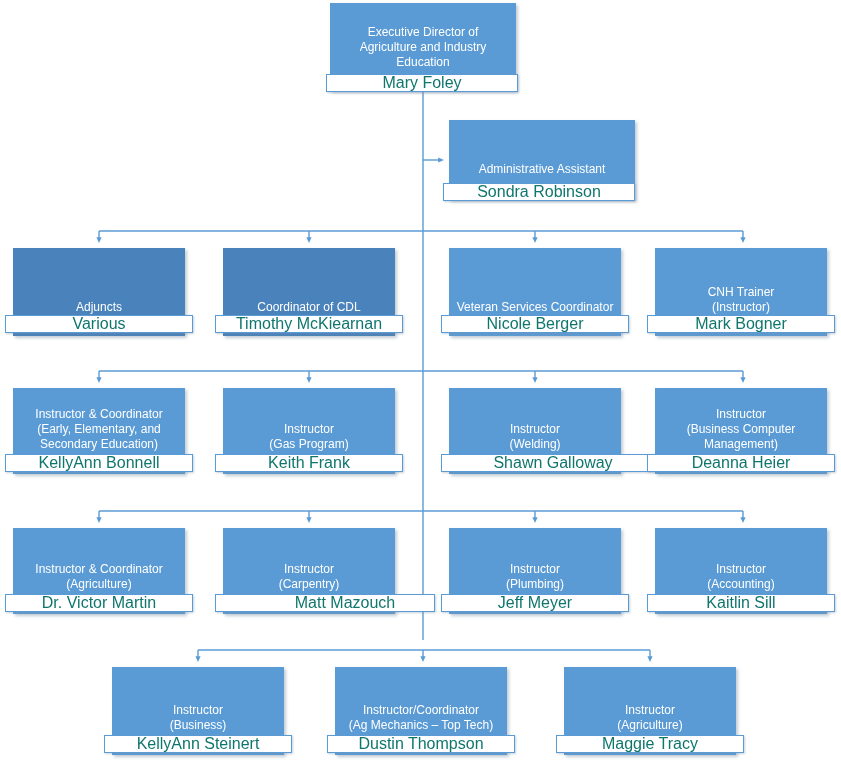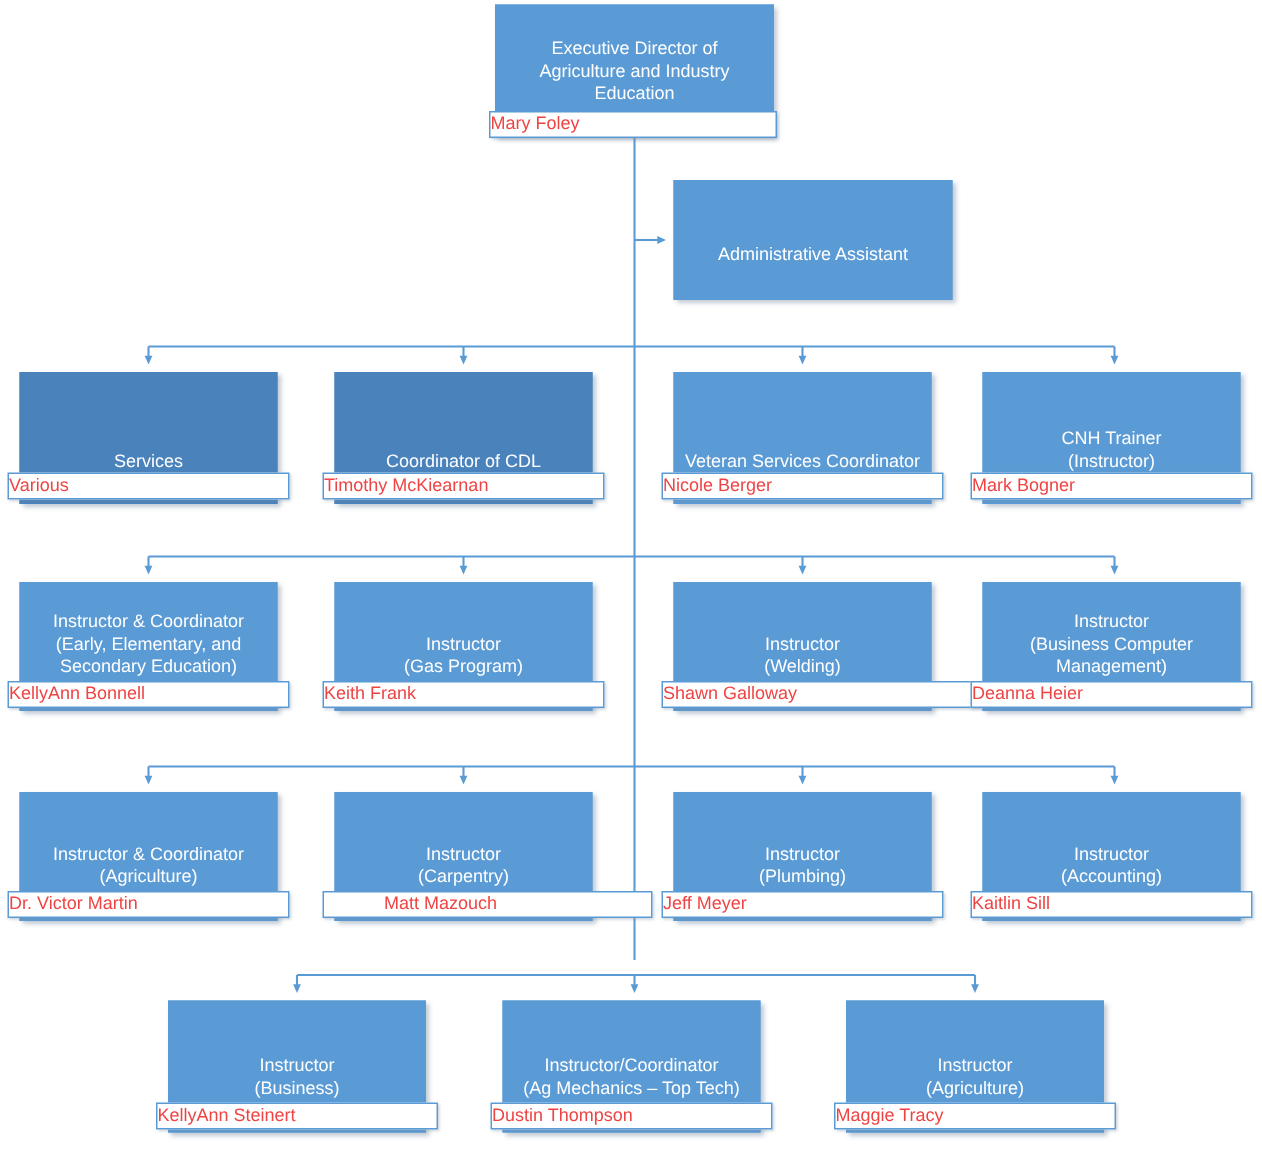--- a/index.html
+++ b/index.html
@@ -54,23 +54,24 @@
     color: #ffffff;
     font-size: 12px;
     line-height: 15px;
     white-space: pre-line;
   }
   .node-name {
     position: absolute;
     box-sizing: border-box;
     background: #ffffff;
     border: 1px solid #5B9BD5;
-    color: #ef4444;
-    font-size: 12px;
+    color: #0f766e;
+    font-size: 16px;
     line-height: 15px;
+    text-align: center;
     white-space: nowrap;
     overflow: hidden;
     box-shadow: 1px 1px 2px rgba(120,140,160,0.40);
   }
 </style>
 </head>
 <body>
 
 <div id="chart-canvas">
 
@@ -115,24 +116,25 @@
       <div class="node" style="left: 330px; top: 3px; width: 186px; height: 88px; padding-left: 40px;">
         <div class="node-box" style="height: 88px;"></div>
         <div class="node-title" style="top: 22px;">Executive Director of
 Agriculture and Industry
 Education</div>
         <div class="node-name" style="position: absolute; left: -4px; top: 71px; width: 192px; height: 18px;">Mary Foley</div>
       </div>
       <div class="node" style="left: 449px; top: 120px; width: 186px; height: 80px;">
         <div class="node-box" style="height: 80px;"></div>
         <div class="node-title" style="top: 42px;">Administrative Assistant</div>
+        <div class="node-name" style="position: absolute; left: -6px; top: 63px; width: 192px; height: 18px;">Sondra Robinson</div>
       </div>
       <div class="node shade-dark" style="left: 13px; top: 248px; width: 172px; height: 88px;">
         <div class="node-box" style="height: 88px;"></div>
-        <div class="node-title" style="top: 52px;">Services</div>
+        <div class="node-title" style="top: 52px;">Adjuncts</div>
         <div class="node-name" style="position: absolute; left: -8px; top: 67px; width: 188px; height: 18px;">Various</div>
       </div>
       <div class="node shade-dark" style="left: 223px; top: 248px; width: 172px; height: 88px;">
         <div class="node-box" style="height: 88px;"></div>
         <div class="node-title" style="top: 52px;">Coordinator of CDL</div>
         <div class="node-name" style="position: absolute; left: -8px; top: 67px; width: 188px; height: 18px;">Timothy McKiearnan</div>
       </div>
       <div class="node" style="left: 449px; top: 248px; width: 172px; height: 88px;">
         <div class="node-box" style="height: 88px;"></div>
         <div class="node-title" style="top: 52px;">Veteran Services Coordinator</div>

